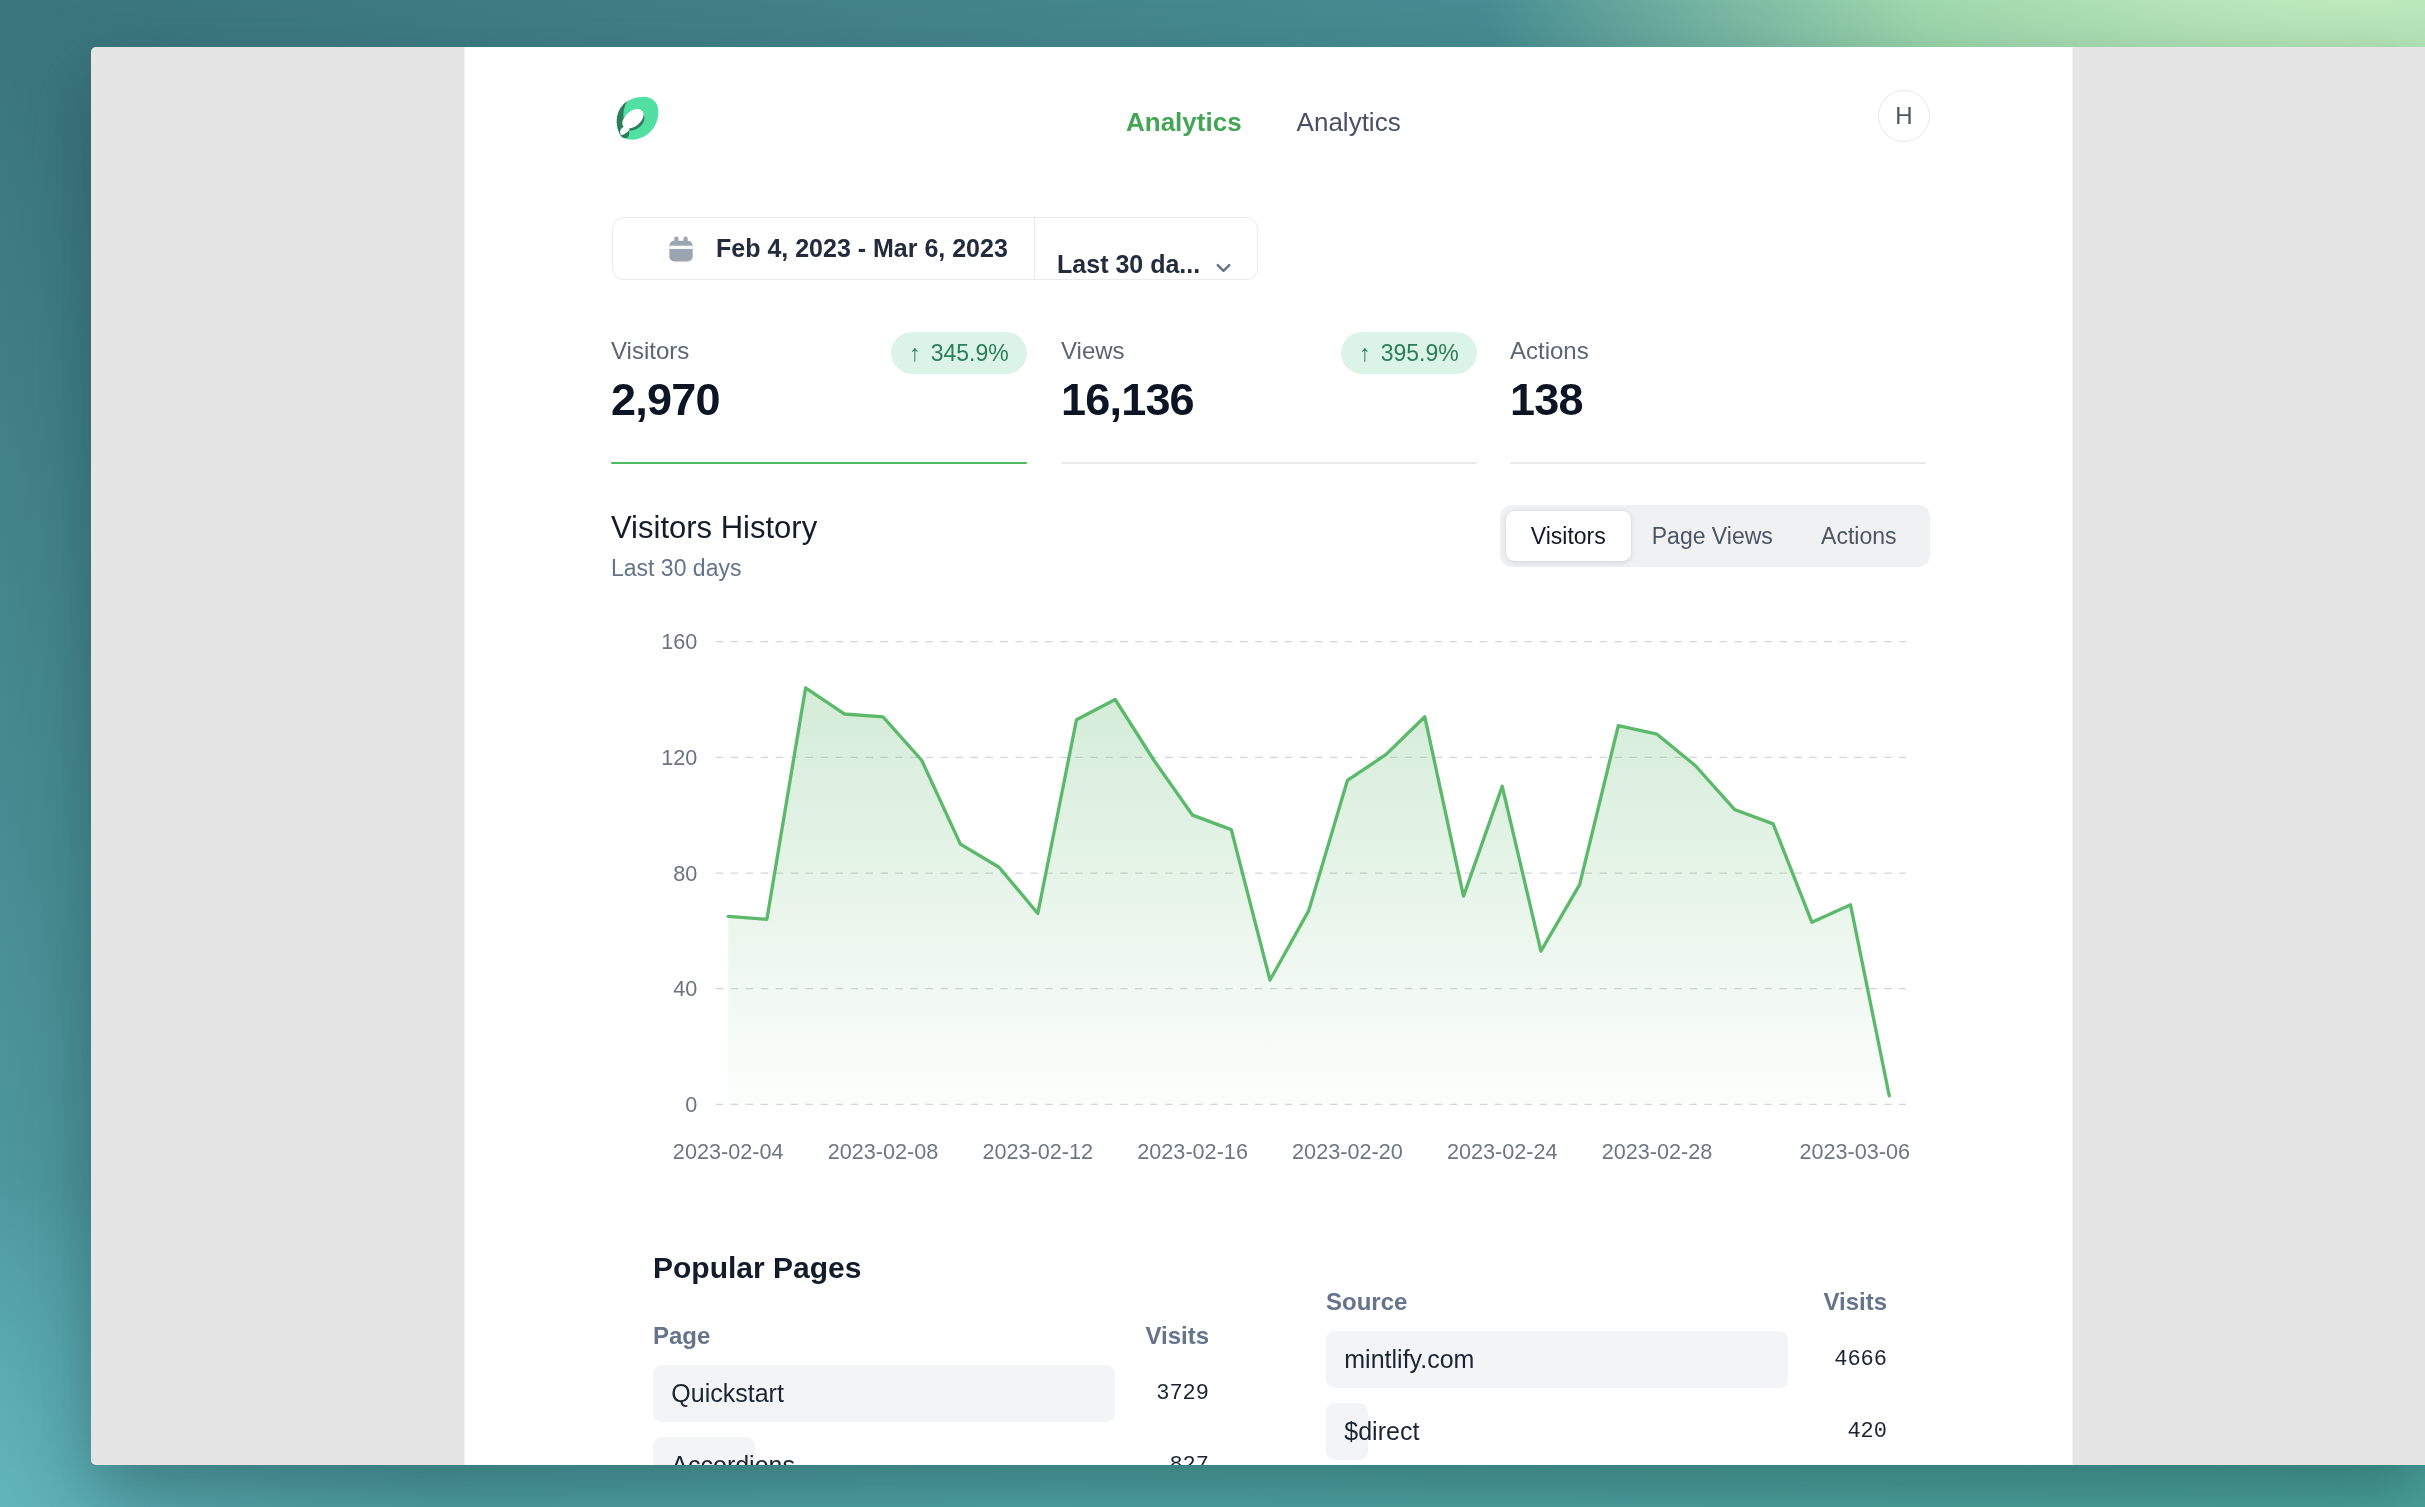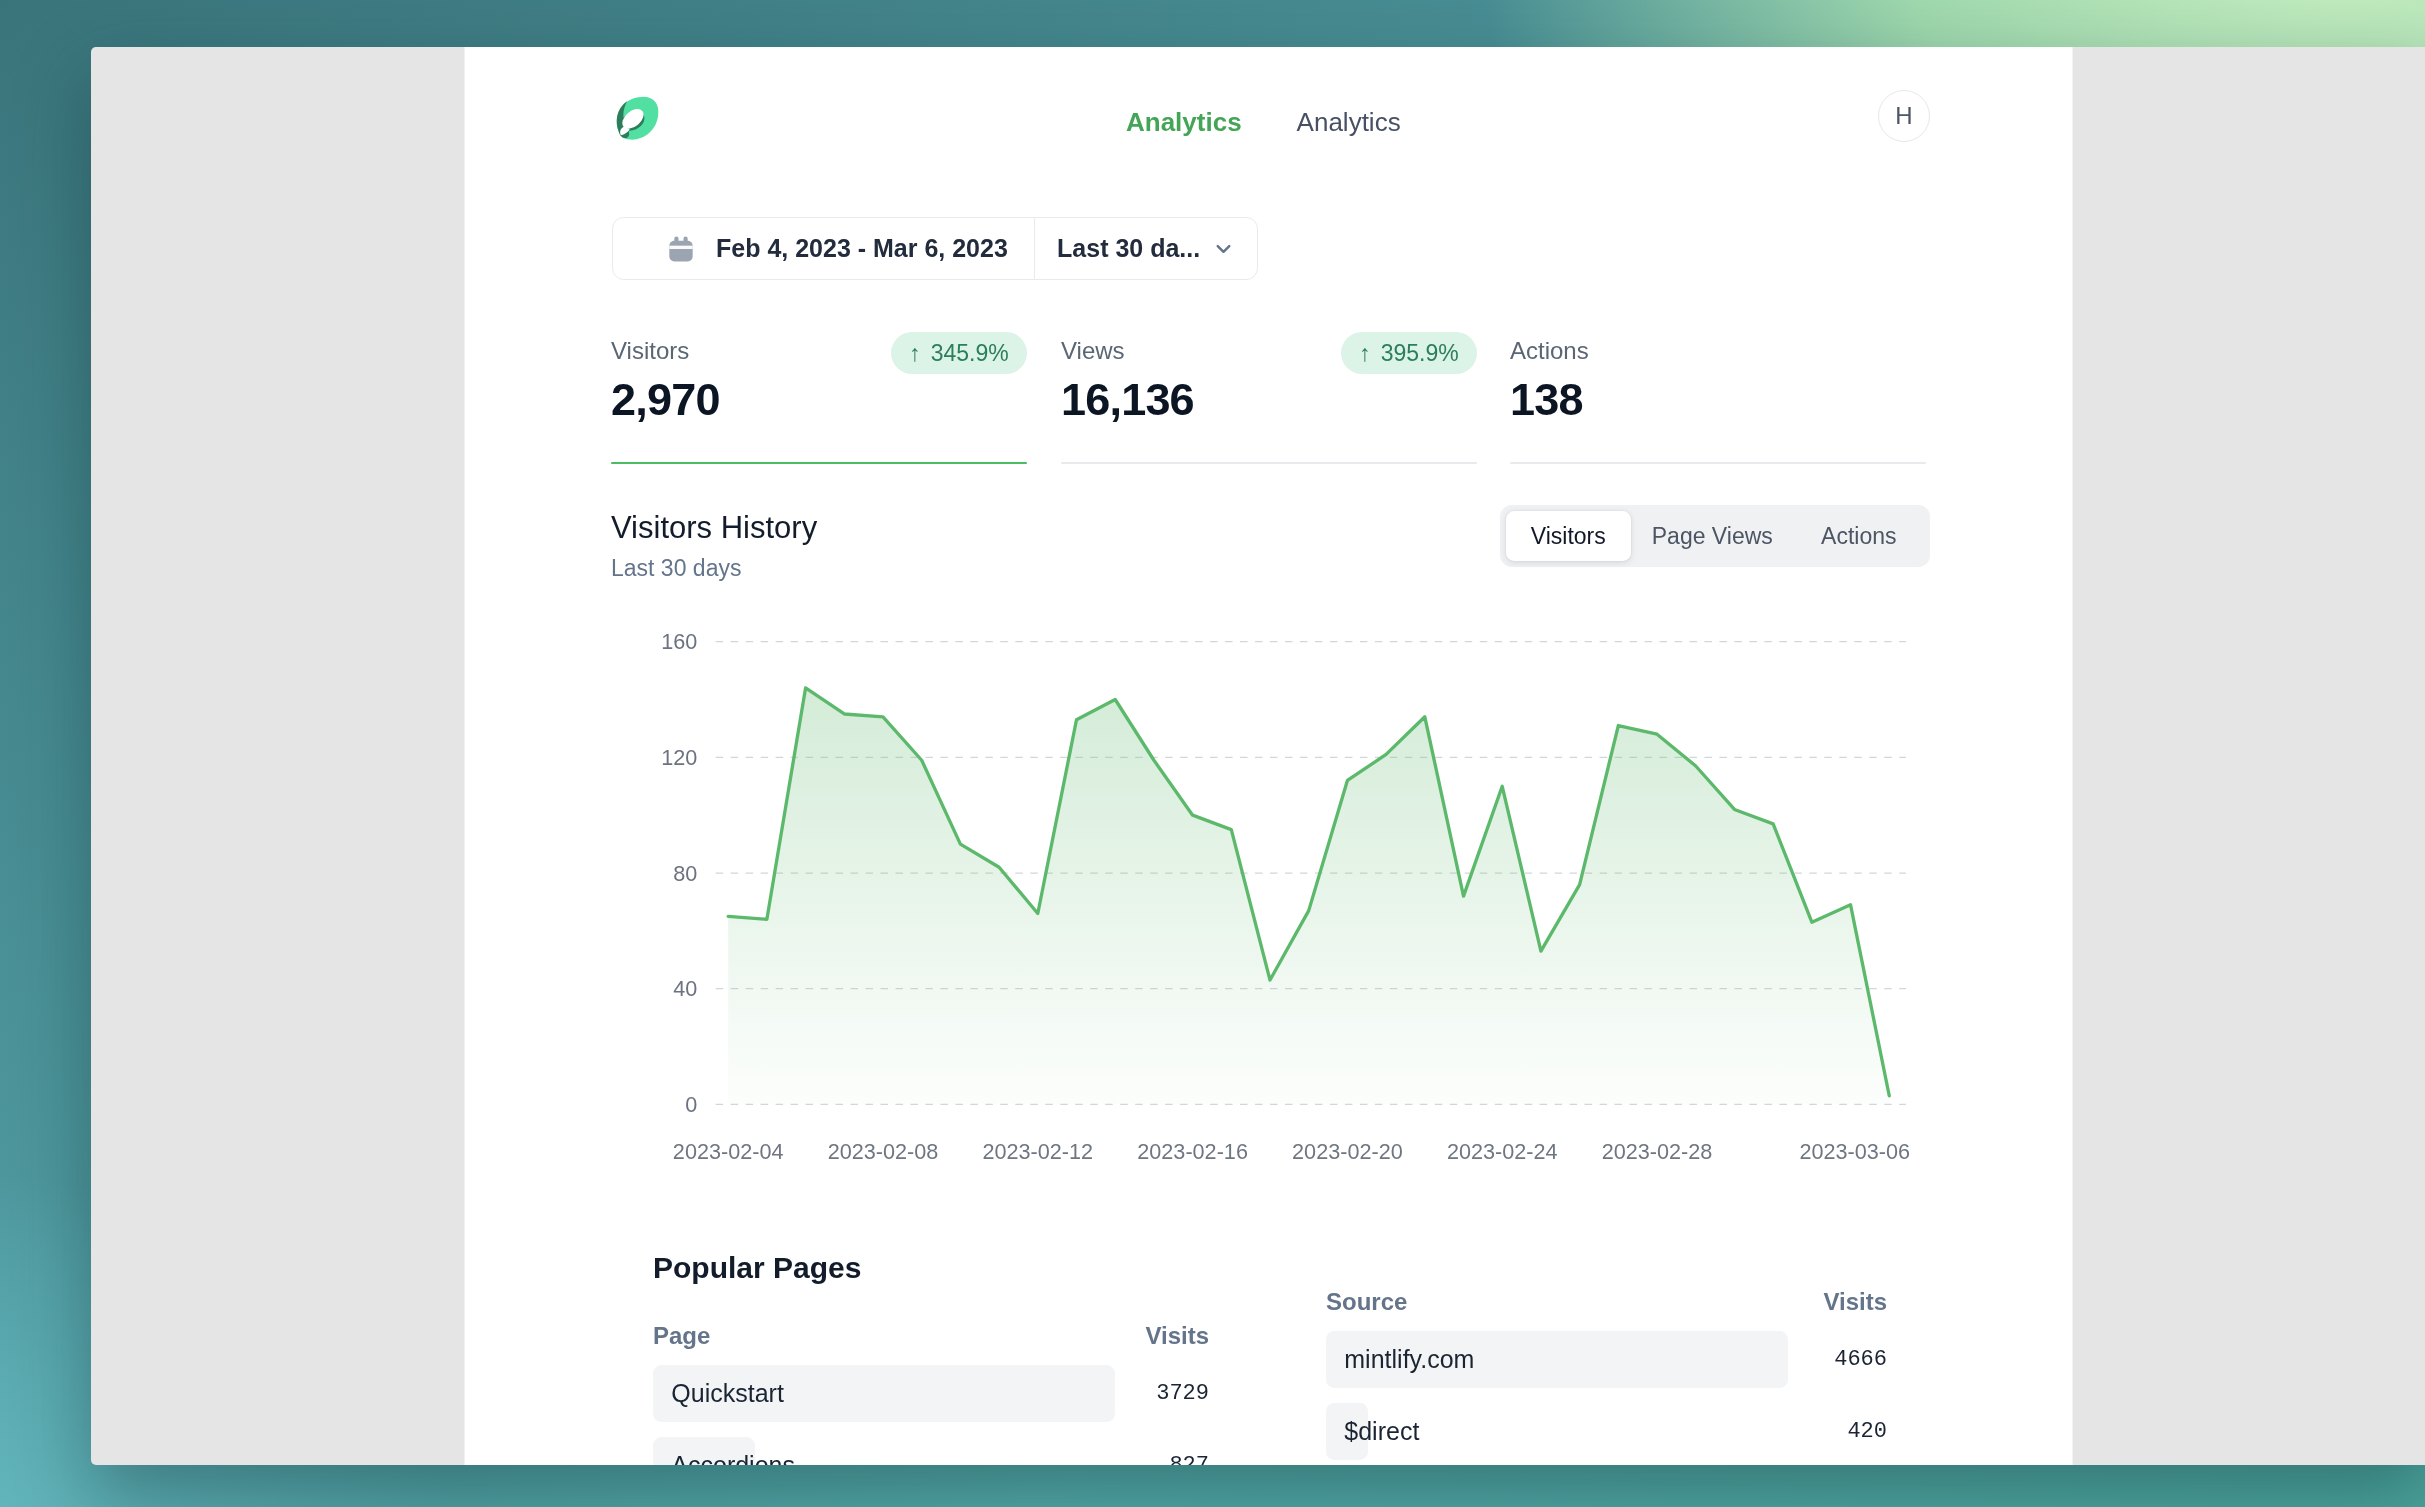--- a/index.html
+++ b/index.html
@@ -32,21 +32,21 @@
     border:1.7px solid #e6e8eb; color:#4b5563; font-size:24px; font-weight:500;
     display:flex; align-items:center; justify-content:center; background:#fff;
   }
   
   .datebox {
     position:absolute; left:147px; top:170px; width:646px; height:63px;
     border:1.7px solid #e8eaee; border-radius:11.7px; background:#fff; display:flex; align-items:stretch;padding-left:25px;
   }
   .datebox .range { flex:1; display:flex; align-items:center; gap:20px; padding-left:28px;
     font-size:25px; font-weight:600; color:#222c3d; }
-  .datebox .preset { width:223px; border-left:1.7px solid #e8eaee; display:flex; align-items:center;
+  .datebox .preset { width:223px; border-left:1.7px solid #e8eaee; display:flex; align-items:flex-end;
     justify-content:center; gap:11.7px; font-size:25px; font-weight:600; color:#222c3d; cursor:pointer; }
   
   .stat { position:absolute; top:290px; width:416px; height:127px; }
   .stat .lbl { position:absolute; left:0; top:0; font-size:24px; color:#5b6674; }
   .stat .val { position:absolute; left:0; top:37px; font-size:45px; font-weight:700; color:#0b1523; letter-spacing:-0.8px; }
   .badge {
     position:absolute; right:0; top:-5px; height:42px; padding:0 18.3px; border-radius:21.7px;
     display:inline-flex; align-items:center; gap:10px; font-size:23px; font-weight:500;
   }
   .underline { position:absolute; left:0; right:0; bottom:0; height:2.5px; background:#e8eaed; border-radius:1.7px; }

